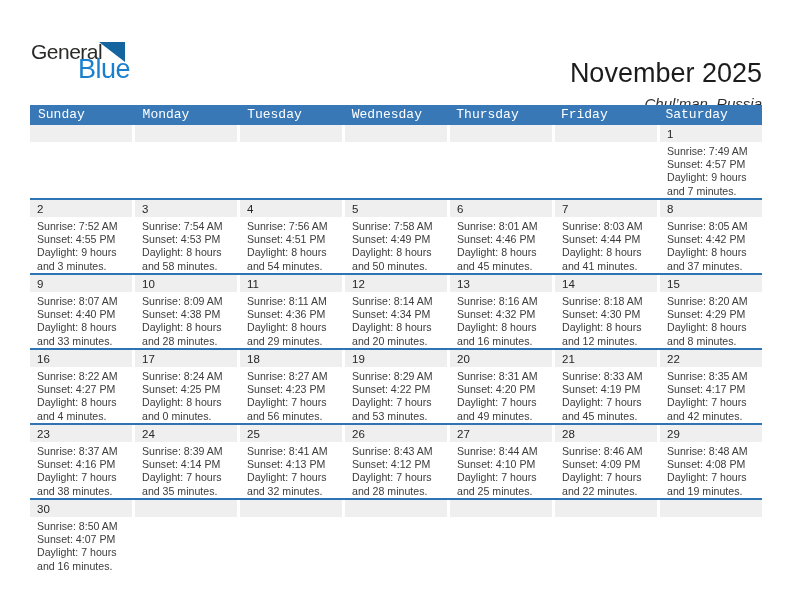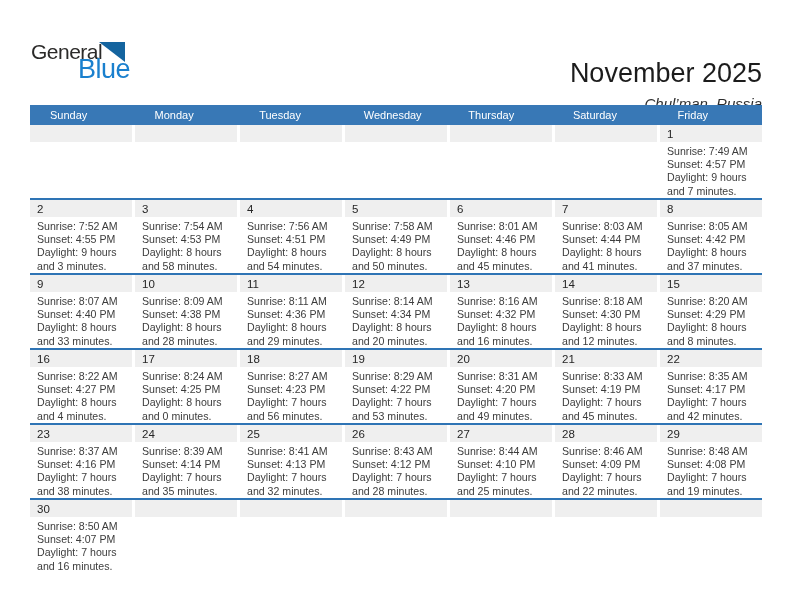--- a/index.html
+++ b/index.html
@@ -24,21 +24,21 @@
   .logo-top{font-size:21px;letter-spacing:-0.5px;color:#2b2a29;line-height:21px;}
   .logo-triangle{position:absolute;left:68px;top:1px;}
   .logo-bottom{position:absolute;left:47px;top:18px;font-size:27px;letter-spacing:-0.5px;color:var(--logo-blue);line-height:21px;}
   
   .title-block{position:absolute;right:30px;top:38px;text-align:right;margin-top:20px;}
   .page-title{font-size:27px;color:var(--text-dark);line-height:30px;font-weight:400;}
   .page-subtitle{font-size:15px;color:#2e2e2e;margin-top:7px;font-style:italic;}
   
   .calendar{position:absolute;left:30px;top:105px;width:732px;}
   .weekday-header-row{display:flex;height:20px;background:var(--header-bg);}
-  .weekday-cell{flex:1 1 0;color:#ffffff;font-size:11px;line-height:20px;padding-left:20px;overflow:hidden;white-space:nowrap;}
+  .weekday-cell{flex:1 1 0;color:#ffffff;font-size:13px;line-height:20px;padding-left:8px;overflow:hidden;white-space:nowrap;font-family:Liberation Mono, monospace;}
   .week-row{display:flex;column-gap:3px;height:73px;}
   .week-row + .week-row{border-top:2px solid var(--divider);height:75px;}
   .day-cell{flex:1 1 0;min-width:0;}
   .num-band{height:17px;background:var(--band-bg);font-size:11.5px;color:#262626;padding:2px 0 0 7px;line-height:14px;}
   .cell-body{padding:3px 2px 0 7px;font-size:10.6px;line-height:13.2px;color:var(--cell-text);white-space:nowrap;overflow:hidden;}
 </style>
 </head>
 <body>
 
 <div class="logo">
@@ -56,22 +56,22 @@
   <div class="page-subtitle">Chul’man, Russia</div>
 </div>
 
 <div class="calendar">
   <div class="weekday-header-row">
       <div class="weekday-cell">Sunday</div>
       <div class="weekday-cell">Monday</div>
       <div class="weekday-cell">Tuesday</div>
       <div class="weekday-cell">Wednesday</div>
       <div class="weekday-cell">Thursday</div>
+      <div class="weekday-cell">Friday</div>
       <div class="weekday-cell">Saturday</div>
-      <div class="weekday-cell">Friday</div>
     </div>
   <div id="weeks-container">
       <div class="week-row">
         <div class="day-cell">
           <div class="num-band"></div>
           <div class="cell-body"></div>
         </div>
         <div class="day-cell">
           <div class="num-band"></div>
           <div class="cell-body"></div>

